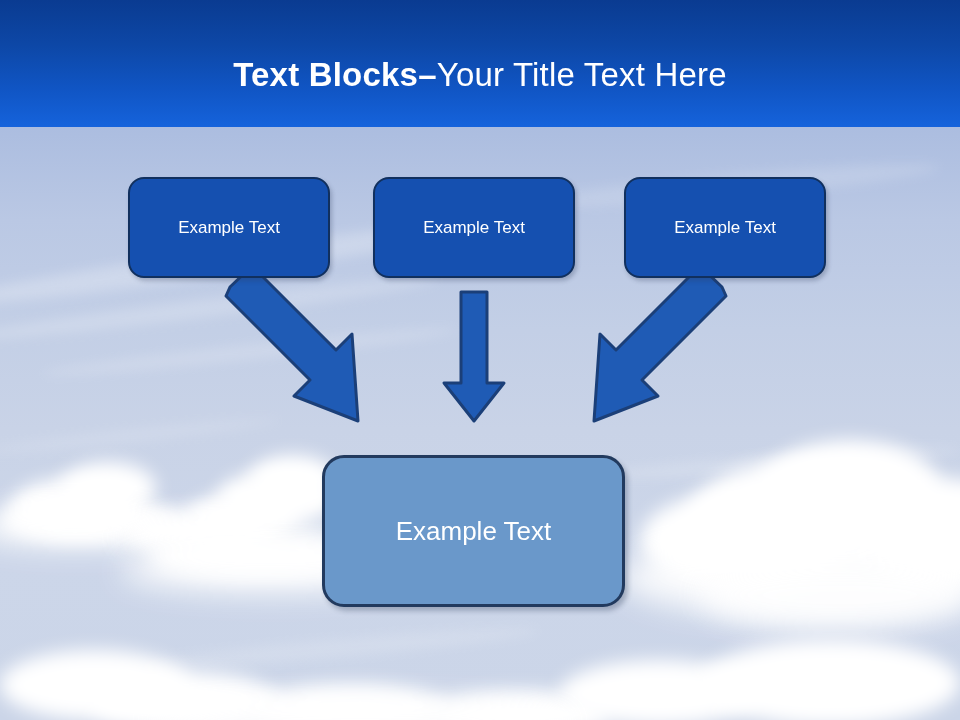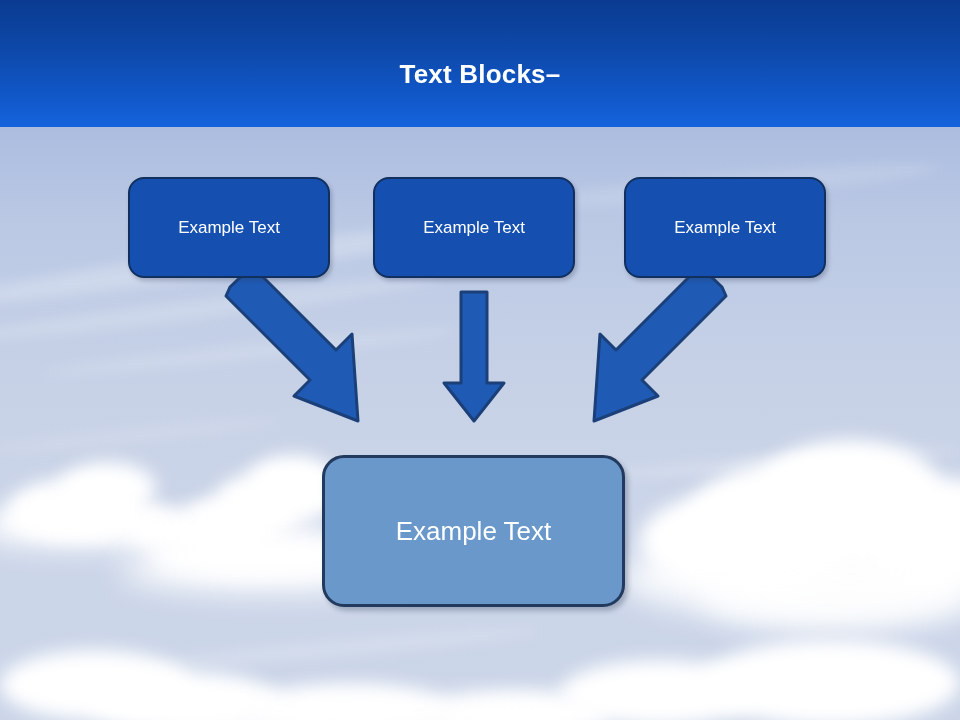--- a/index.html
+++ b/index.html
@@ -68,21 +68,21 @@
     position: absolute;
     left: 0; top: 0;
     width: 960px;
     height: 127px;
     display: flex;
     align-items: center;
     justify-content: center;
     padding-top: 22px;
     box-sizing: border-box;
     color: #ffffff;
-    font-size: 26px;
+    font-size: 33px;
     letter-spacing: .2px;
     white-space: nowrap;
   }
   .header-title .strong { font-weight: bold; }
   .header-title .light  { font-weight: normal; }
 
   
   .top-box {
     position: absolute;
     width: 202px;
@@ -181,20 +181,21 @@
     <div class="puff" style="left:430px; top:690px; width:180px; height:48px;"></div>
     <div class="puff" style="left:560px; top:660px; width:200px; height:66px;"></div>
     <div class="puff" style="left:700px; top:640px; width:260px; height:86px;"></div>
     <div class="puff soft" style="left:150px; top:700px; width:420px; height:44px;"></div>
   </div>
 
   <div class="header-band"></div>
   <div class="header-title">
     <span class="strong">Text Blocks </span>
       <span class="strong">– </span>
+      <span class="light">Your Title Text Here</span>
   </div>
 
   <svg class="arrows" viewBox="0 0 960 720">
 
     <g>
       <polygon points="230,287 252,266 336,350 352,334 358,421 294,396 310,380 226,296" fill="#1f5bb5" stroke="#1b3f78" stroke-width="3" stroke-linejoin="round" transform="translate(0,0)"></polygon>
     </g>
 
     <g>
       <polygon points="461,292 487,292 487,383 504,383 474,421 444,383 461,383" fill="#1f5bb5" stroke="#1b3f78" stroke-width="3" stroke-linejoin="round"></polygon>

